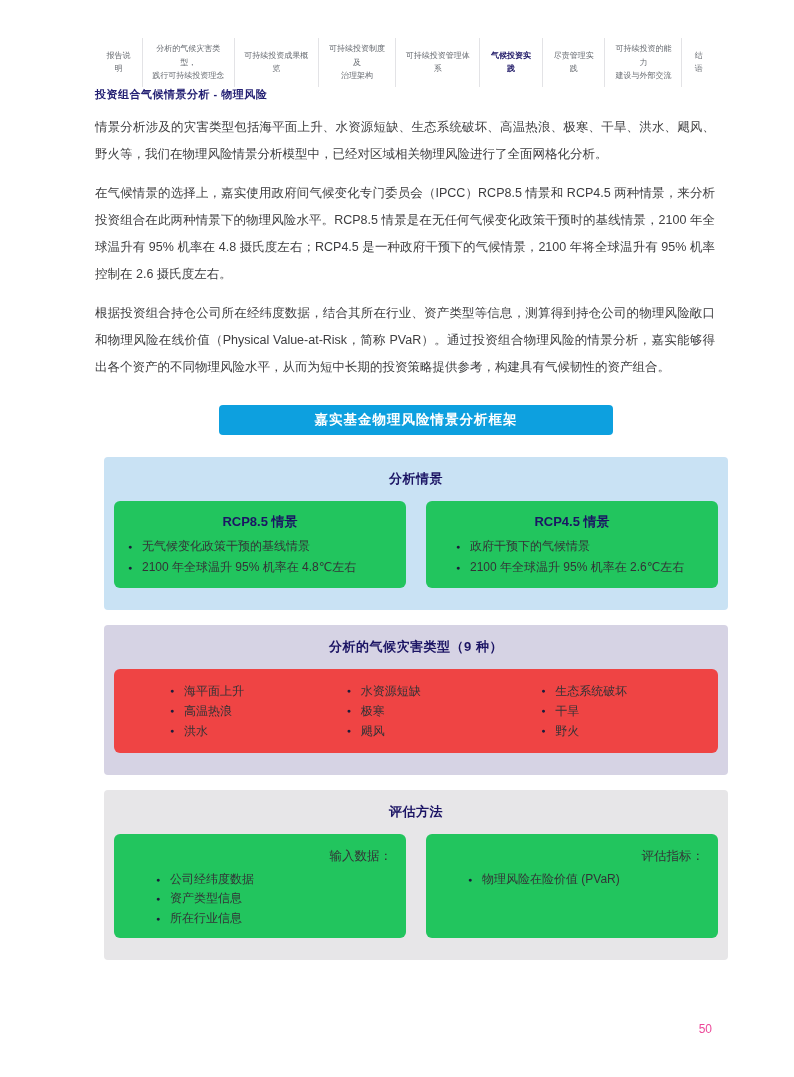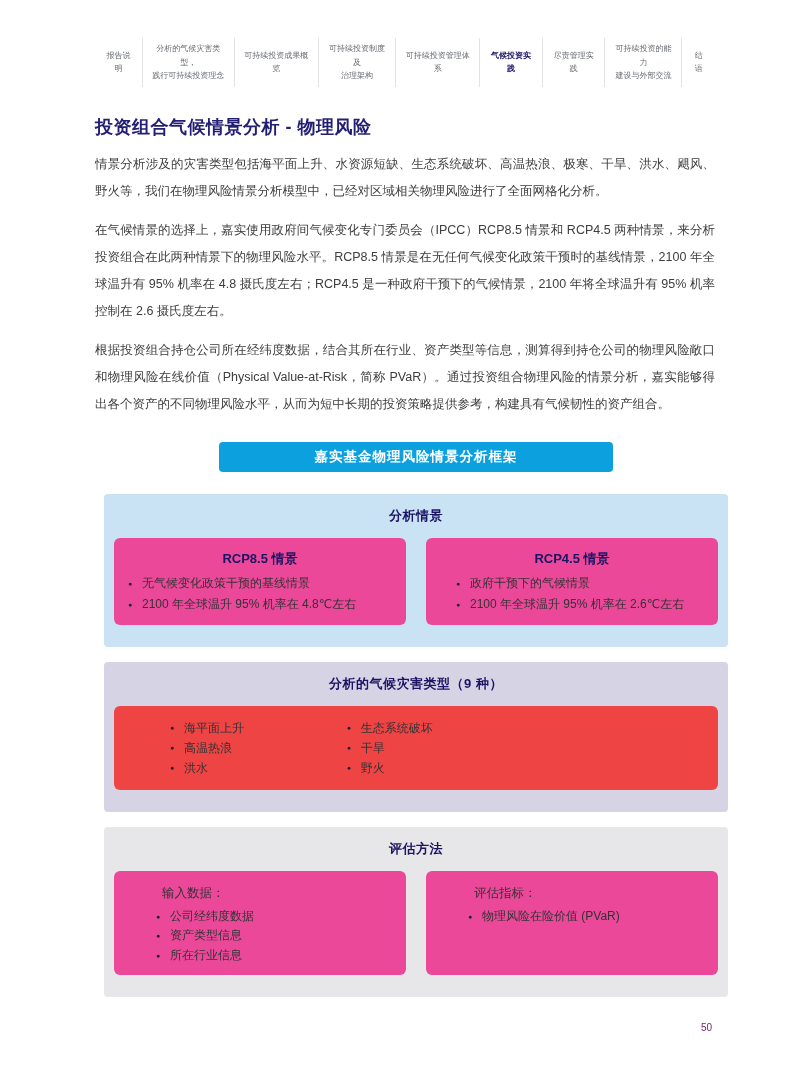--- a/index.html
+++ b/index.html
@@ -32,22 +32,21 @@
     border-right: 1px solid #e3e3e6;
     white-space: pre-line;
     cursor: pointer;
   }
   .tab:last-child { border-right: none; }
   .tab.active { color: #1b1464; font-weight: bold; }
 
   
   .article { margin: 0 69px 0 85px; }
   .page-title {
-    margin-top: 28px;
-    font-size: 18px;
+    font-size: 11px;
     font-weight: bold;
     color: #221e72;
     letter-spacing: 0.5px;
   }
   .para {
     margin-top: 12px;
     font-size: 12.5px;
     line-height: 27px;
     color: #3d3d3f;
     text-align: justify;
@@ -85,21 +84,21 @@
     letter-spacing: 0.5px;
     margin-bottom: 13px;
   }
   .sec-scenarios { margin-top: 22px; background: #c9e2f4; }
   .sec-hazards   { margin-top: 15px; background: #d6d3e4; }
   .sec-method    { margin-top: 15px; background: #e7e6e8; }
 
   .cards-row { display: flex; gap: 20px; }
   .card {
     flex: 1;
-    background: #ec4899;
+    background: #22c55e;
     border-radius: 6px;
     padding: 10px 14px 10px 14px;
   }
   .card-heading {
     text-align: center;
     font-size: 13px;
     font-weight: bold;
     color: #1b1464;
     line-height: 22px;
     margin-bottom: 3px;
@@ -147,33 +146,33 @@
     font-size: 7px;
     color: #1b1b3a;
   }
 
   
   .method-card-heading {
     font-size: 12.5px;
     color: #333336;
     line-height: 20px;
     margin: 2px 0 4px 34px;
-    text-align: left;
+    text-align: right;
     font-weight: normal;
   }
   .sec-method .bullets { padding-left: 28px; }
   .sec-method .bullets li { line-height: 19.5px; }
 
   
   .page-number {
     position: absolute;
     right: 72px;
     top: 1022px;
-    font-size: 10px;
-    color: #701a75;
+    font-size: 12px;
+    color: #ec4899;
   }
 </style>
 </head>
 <body>
 
 <div class="page">
 
   <nav class="topnav">
     <div class="tab">报告说明</div>
     <div class="tab">分析的气候灾害类型，
@@ -220,20 +219,25 @@
 
   <section class="section sec-hazards">
     <div class="section-title">分析的气候灾害类型（9 种）</div>
     <div class="hazard-card">
       <ul class="hazard-col">
         <li>海平面上升</li>
         <li>高温热浪</li>
         <li>洪水</li>
       </ul>
       <ul class="hazard-col">
+        <li>水资源短缺</li>
+        <li>极寒</li>
+        <li>飓风</li>
+      </ul>
+      <ul class="hazard-col">
         <li>生态系统破坏</li>
         <li>干旱</li>
         <li>野火</li>
       </ul>
     </div>
   </section>
 
   <section class="section sec-method">
     <div class="section-title">评估方法</div>
     <div class="cards-row">

